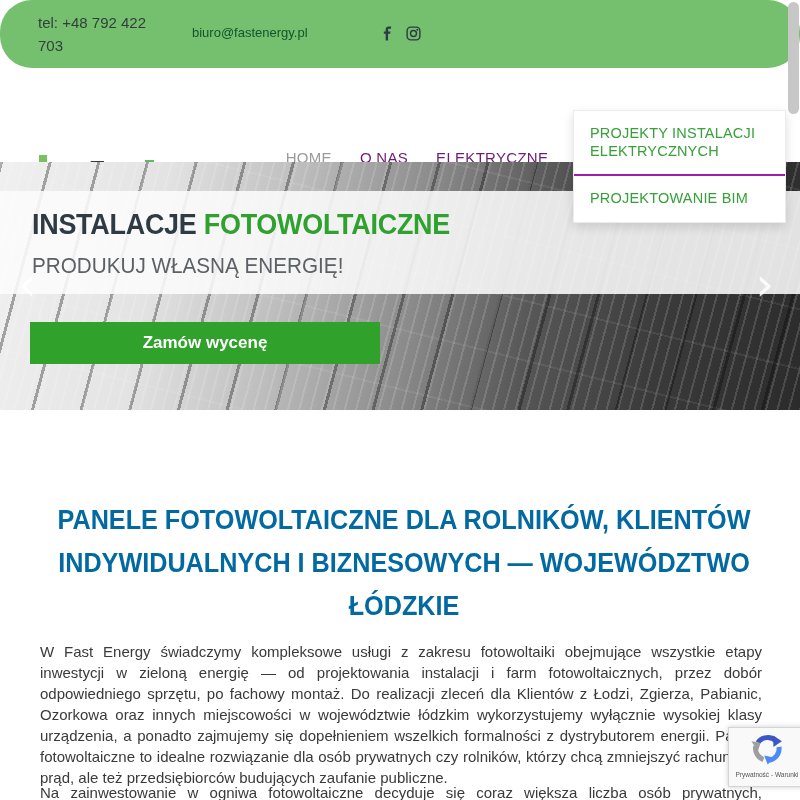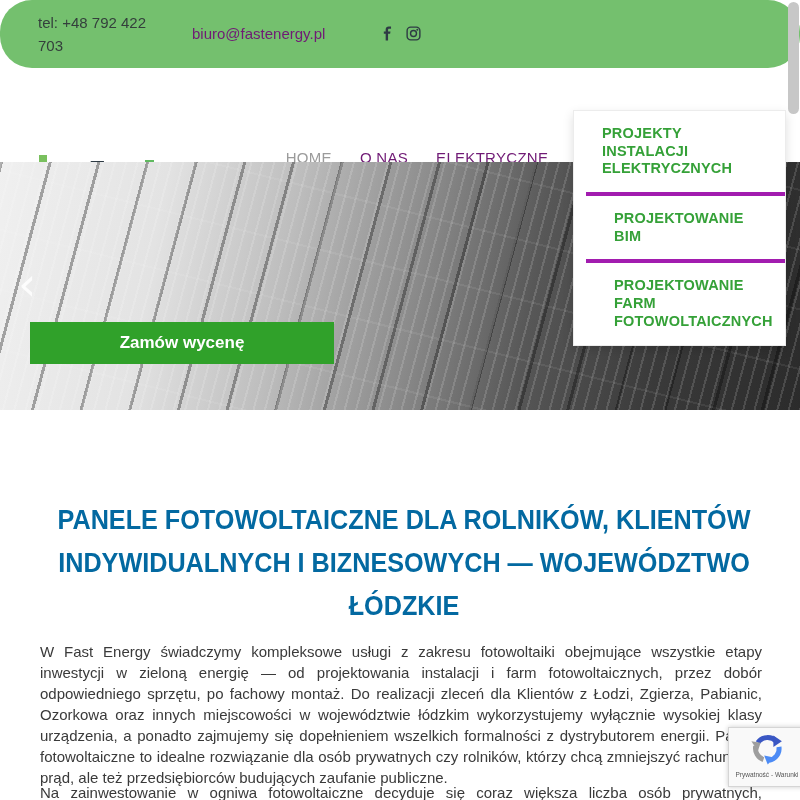--- a/index.html
+++ b/index.html
@@ -4,21 +4,21 @@
 <style>
   * { margin:0; padding:0; box-sizing:border-box; }
   html,body { width:800px; height:800px; overflow:hidden; background:#fff;
     font-family:"Liberation Sans", sans-serif; }
   .page { position:relative; width:800px; height:800px; overflow:hidden; background:#fff; }
 
   
   .topbar { position:absolute; top:0; left:0; width:800px; height:68px; background:#74c06e;border-radius:32px; }
   .topbar-phone { position:absolute; left:38px; top:11px; width:122px; font-size:15px;
     line-height:23px; color:#343f3c; }
-  .topbar-email { position:absolute; left:192px; top:25px; font-size:15px; color:#701a75; }
+  .topbar-email { position:absolute; left:192px; top:25px; font-size:13px; color:#14532d; }
   .social-icon { position:absolute; top:25px; width:17px; height:17px; cursor:pointer; }
   .fb { left:379px; } .ig { left:405px; }
 
   
   .header { position:absolute; top:68px; left:0; width:800px; height:94px; background:#ffffff; }
   .logo { position:absolute; left:27px; top:84px; height:62px; cursor:pointer; }
   .mosaic { position:absolute; left:0; top:0; width:68px; height:58px; }
   .mosaic div { position:absolute; }
   .logo-text { position:absolute; left:62px; top:6px; font-weight:bold; font-size:26px;
     line-height:25px; letter-spacing:-0.5px; color:#2e3b44; white-space:nowrap; }
@@ -27,41 +27,41 @@
   .nav { position:absolute; left:270px; top:80px; width:520px; display:flex; flex-wrap:wrap;
     justify-content:center; column-gap:28px; row-gap:26px; font-size:15px; line-height:20px;
     letter-spacing:0.3px; }
   .nav-item { cursor:pointer; white-space:nowrap; }
   .nav-item.green { color:#701a75; }
   .nav-item.gray { color:#9b9b9b; }
 
   
   .dropdown { position:absolute; left:573px; top:110px; width:213px; background:#fff;
     border:1px solid #ececec; box-shadow:0 4px 10px rgba(0,0,0,0.13); z-index:20; }
-  .dropdown-item { padding:14px 28px; color:#35a138; font-size:14.5px; line-height:1.22;
-    letter-spacing:0.2px; cursor:pointer;font-weight:bold; }
-  .dropdown-item + .dropdown-item { border-top:4px solid #a21caf;margin-left:12px; }
+  .dropdown-item { padding:14px 16px; color:#35a138; font-size:14.5px; line-height:1.22;
+    letter-spacing:0.2px; cursor:pointer; }
+  .dropdown-item + .dropdown-item { border-top:2px solid #a21caf; }
 
   
   .hero { position:absolute; top:162px; left:0; width:800px; height:248px; overflow:hidden;
     background:
       repeating-linear-gradient(105deg, rgba(255,255,255,0.14) 0 2px, transparent 2px 11px),
       repeating-linear-gradient(105deg, rgba(0,0,0,0.32) 0 3px, transparent 3px 47px),
       repeating-linear-gradient(14deg, rgba(255,255,255,0.07) 0 2px, transparent 2px 58px),
       linear-gradient(100deg, #f0f0f0 0%, #e3e3e3 20%, #bdbdbd 36%, #8a8a8a 52%, #575757 66%, #3a3a3a 82%, #2b2b2b 100%);
   }
   .hero-band { position:absolute; left:0; top:29px; width:800px; height:103px;
     background:rgba(252,252,252,0.88); }
   .hero-title { position:absolute; left:32px; top:17px; font-size:29px; font-weight:bold;
     letter-spacing:-0.3px; white-space:nowrap; transform:scaleX(0.93); transform-origin:left; }
   .hero-title .dark { color:#2e3b44; }
   .hero-title .green { color:#2fa12f; }
   .hero-sub { position:absolute; left:32px; top:62px; font-size:22px; color:#5c6166;
     white-space:nowrap; transform:scaleX(0.94); transform-origin:left; }
-  .hero-btn { position:absolute; left:30px; top:160px; width:304px; height:42px;
+  .hero-btn { position:absolute; left:30px; top:160px; width:350px; height:42px;
     background:#30a12a; color:#ffffff; font-weight:bold; font-size:17px; display:flex;
     align-items:center; justify-content:center; cursor:pointer; }
   .chevron { position:absolute; font-size:46px; line-height:40px; color:rgba(255,255,255,0.85);
     cursor:pointer; font-family:"DejaVu Sans", sans-serif; }
   .chevron-left { left:18px; top:102px; }
   .chevron-right { right:26px; top:102px; }
 
   
   .main-heading { position:absolute; top:498px; left:4px; width:800px; text-align:center;
     color:#0369a1; font-weight:bold; font-size:28px; line-height:43px; }
@@ -133,24 +133,29 @@
       <span class="nav-item green">ELEKTRYCZNE</span>
       <span class="nav-item gray">PROJEKTY ELEKTRYCZNE</span>
       <span class="nav-item green">BAZA WIEDZY</span>
       <span class="nav-item green">KONTAKT</span>
     </nav>
   </div>
 
   <div class="dropdown">
     <div class="dropdown-item">PROJEKTY INSTALACJI ELEKTRYCZNYCH</div>
     <div class="dropdown-item">PROJEKTOWANIE BIM</div>
-    <div class="dropdown-item">PROJEKTOWANIE FARM FOTOWOLTAICZNYCH</div>
   </div>
 
   <div class="hero">
+    <div class="hero-band">
+      <div class="hero-title">
+        <span class="dark">INSTALACJE</span><span class="green"> FOTOWOLTAICZNE</span>
+      </div>
+      <div class="hero-sub">PRODUKUJ WŁASNĄ ENERGIĘ!</div>
+    </div>
     <div class="hero-btn">Zamów wycenę</div>
     <div class="chevron chevron-left">‹</div>
     <div class="chevron chevron-right">›</div>
   </div>
 
   <h1 class="main-heading">
     <div>PANELE FOTOWOLTAICZNE DLA ROLNIKÓW, KLIENTÓW</div>
     <div>INDYWIDUALNYCH I BIZNESOWYCH — WOJEWÓDZTWO</div>
     <div>ŁÓDZKIE</div>
   </h1>

